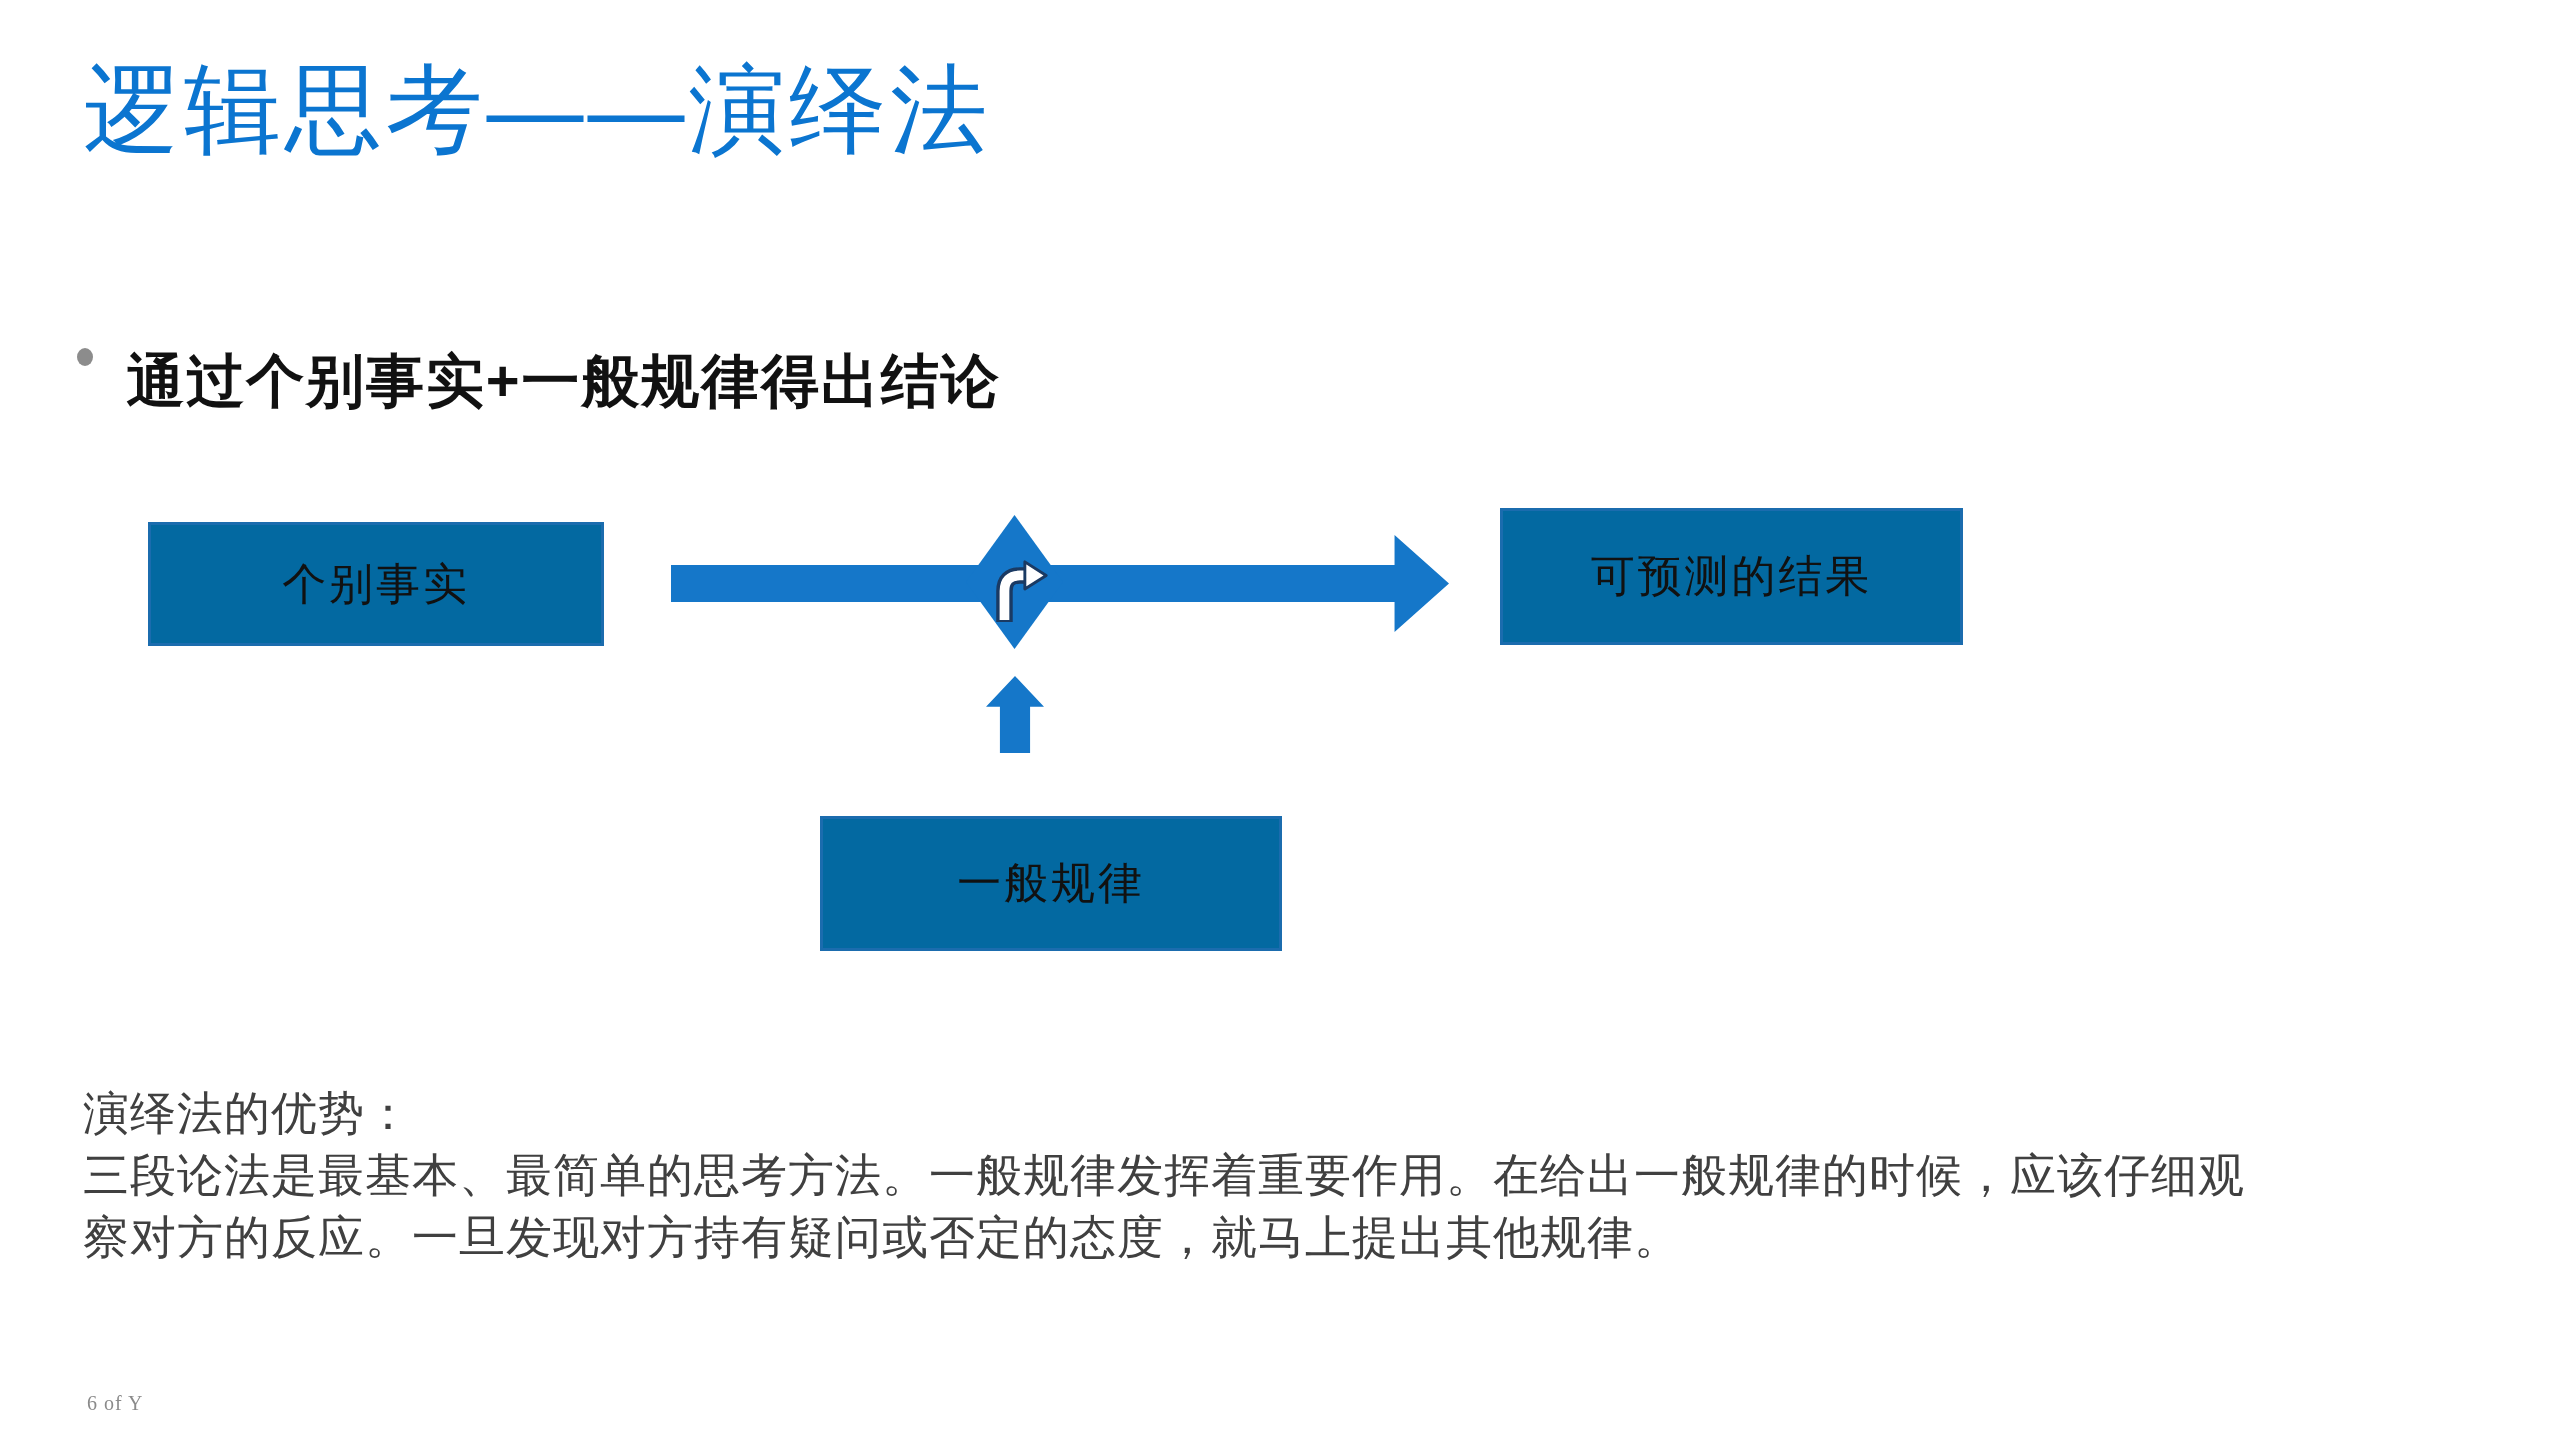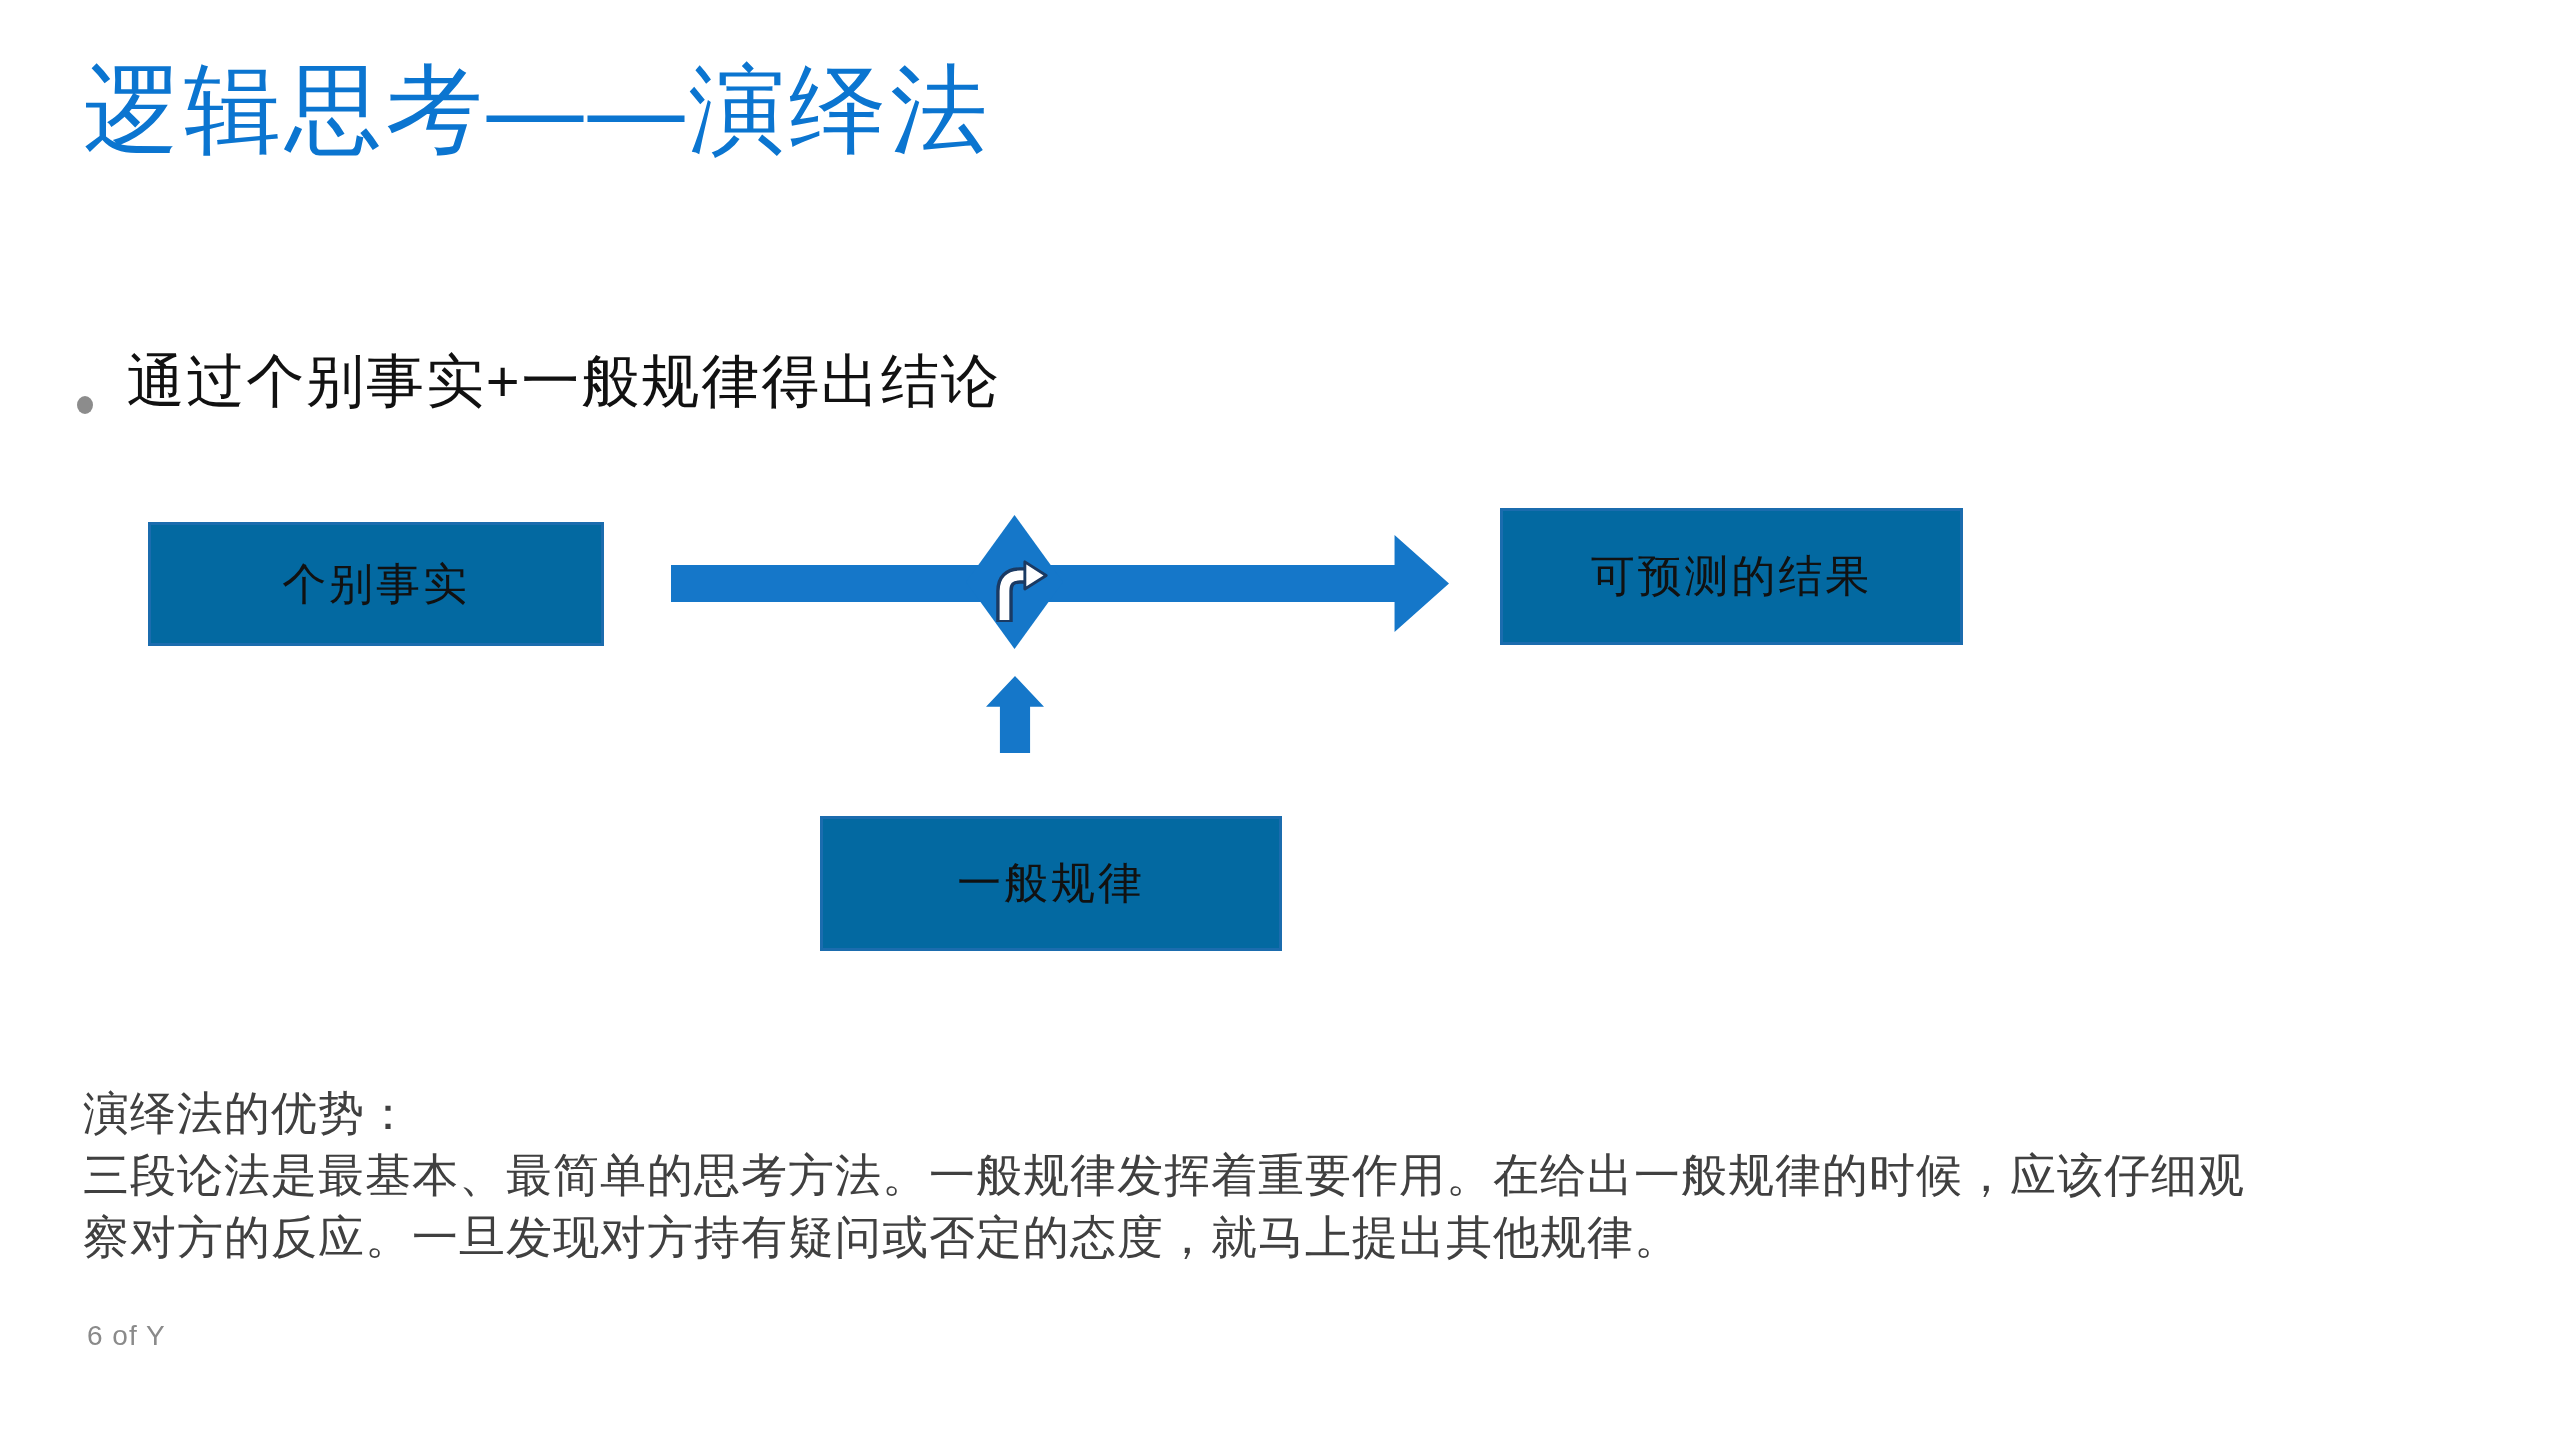--- a/index.html
+++ b/index.html
@@ -26,22 +26,23 @@
     white-space: nowrap;
     text-align: right;
   }
 
   
   .bullet-row {
     position: absolute;
     left: 77px;
     top: 348px;
     display: flex;
-    align-items: flex-end;
+    align-items: flex-start;
     white-space: nowrap;
+    font-weight: bold;
   }
   .bullet-dot {
     width: 16.4px;
     height: 18.4px;
     border-radius: 50%;
     background: var(--bullet-dot-gray, #8c8c8c);
     margin-right: 33px;
     flex: 0 0 auto;
   }
   .bullet-text {
@@ -122,24 +123,25 @@
     line-height: 62px;
     letter-spacing: 1px;
     color: var(--body-text, #404040);
   }
   .advantage div { white-space: nowrap; }
 
   
   .footer {
     position: absolute;
     left: 87px;
-    top: 1320px;
-    font-size: 28px;
+    top: 1392px;
+    font-size: 20px;
     color: var(--footer-gray, #8a8a8a);
     letter-spacing: 1px;
+    font-family: Liberation Serif, serif;
   }
 </style>
 </head>
 <body>
 
 <div class="slide">
 
   <h1 class="title">逻辑思考——演绎法</h1>
 
   <div class="bullet-row">

